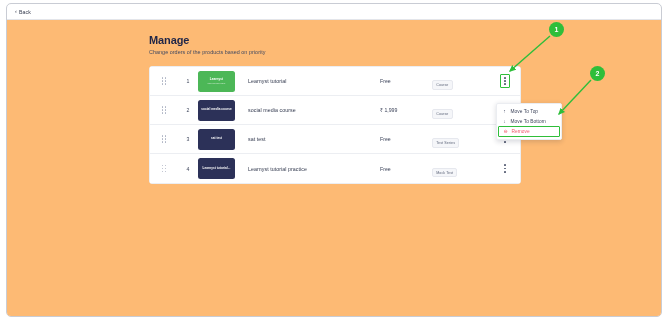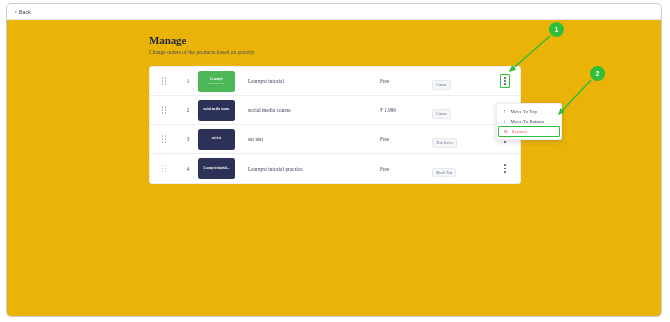--- a/index.html
+++ b/index.html
@@ -49,22 +49,21 @@
   .back-chevron {
     font-size: 5.5px;
     line-height: 1;
     color: #3a4052;
   }
 
   
   .page-body {
     position: relative;
     height: calc(100% - 16px);
-    background: #eab308;
-    font-family: Liberation Serif, serif;
+    background: #fdba74;
   }
 
   .content {
     position: absolute;
     left: 142px;
     top: 14px;
     width: 378px;
   }
 
   .page-title {

